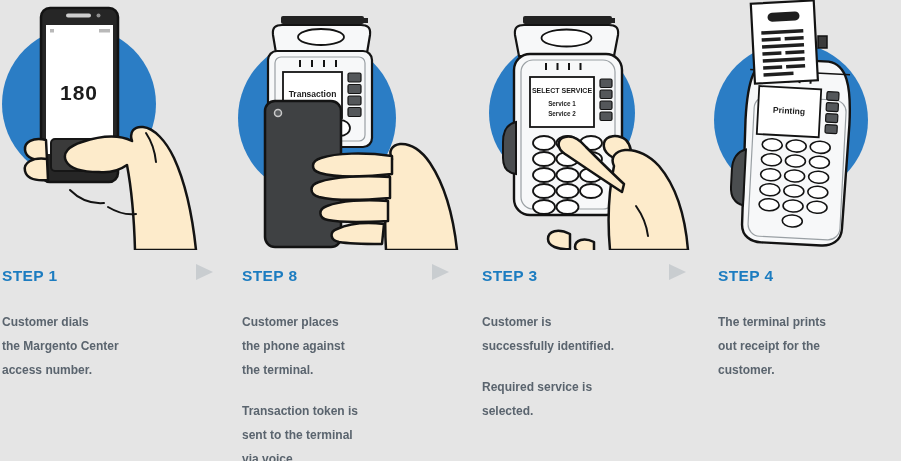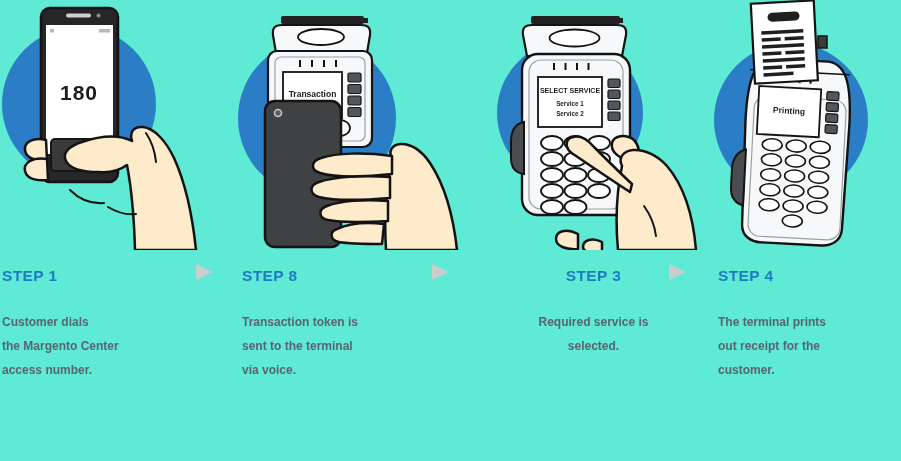--- a/index.html
+++ b/index.html
@@ -1,25 +1,25 @@
 <!DOCTYPE html>
 <html style="--circle-blue: #2b7dc5; --step-blue: #1c7cc0; --text-gray: #5a646e; --arrow-gray: #c9cdd0; --skin: #fdebcb; --outline: #131313; --terminal-body: #f7f8f9; --button-gray: #54575a;"><head>
 <meta charset="utf-8">
 <style>
   html,body{margin:0;padding:0;background:#fff;}
-  .stage{position:relative;width:901px;height:461px;background:#5eead4;overflow:hidden;
+  .stage{position:relative;width:901px;height:461px;background:#e5e5e5;overflow:hidden;
          font-family:"Liberation Sans",sans-serif;}
   .col{position:absolute;top:0;width:225px;}
-  .col1{left:0;} .col2{left:240px;} .col3{left:480px;text-align:center;} .col4{left:716px;}
+  .col1{left:0;} .col2{left:240px;} .col3{left:480px;} .col4{left:716px;}
   .col2 svg.illus{margin-left:-16px;} .col3 svg.illus{margin-left:-20px;} .col4 svg.illus{margin-left:-26px;}
   .step-title{margin:13px 0 8px 2px;font-size:15.5px;font-weight:bold;letter-spacing:.4px;
               color:var(--step-blue);}
   .para{margin:25px 0 0 2px;font-size:12px;line-height:24px;font-weight:bold;
         color:var(--text-gray);white-space:pre-line;}
-  .para + .para{margin-top:9px;}
+  .para + .para{margin-top:17px;}
   .arrow{position:absolute;top:264px;width:0;height:0;
          border-top:8px solid transparent;border-bottom:8px solid transparent;
          border-left:17px solid var(--arrow-gray);}
   .arrow.a1{left:196px;} .arrow.a2{left:432px;} .arrow.a3{left:669px;}
   svg .circle{fill:var(--circle-blue);}
   svg .skin{fill:var(--skin);stroke:var(--outline);stroke-linejoin:round;stroke-linecap:round;}
   svg .body{fill:var(--terminal-body);stroke:var(--outline);stroke-linejoin:round;}
   svg .white{fill:#ffffff;stroke:var(--outline);}
   svg .btn{fill:var(--button-gray);stroke:var(--outline);}
   svg .ink{fill:#1f1f1f;}
@@ -91,20 +91,23 @@
       <g>
         <path class="skin" stroke-width="2.5" d="M233,250 C229,213 220,184 206,163 C198,151 187,143 176,144
           C168,145 164,151 168,159 C162,185 160,216 162,250 Z"></path>
         <path class="skin" stroke-width="2.5" d="M168,156 C140,152 112,153 97,158 C87,161 86,170 96,173 C112,178 144,177 168,174 Z"></path>
         <path class="skin" stroke-width="2.5" d="M166,177 C138,175 110,177 95,182 C85,185 85,194 95,197 C111,201 142,200 166,198 Z"></path>
         <path class="skin" stroke-width="2.5" d="M164,201 C140,199 116,201 103,206 C94,209 94,218 104,220 C118,223 144,222 164,221 Z"></path>
         <path class="skin" stroke-width="2.5" d="M160,224 C142,222 124,224 113,229 C105,232 106,240 115,242 C126,244 146,244 158,244 Z"></path>
       </g>
     </svg>
     <h2 class="step-title">STEP 8</h2>
+    <p class="para">Customer places
+the phone against
+the terminal.</p>
     <p class="para">Transaction token is
 sent to the terminal
 via voice.</p>
   </section>
 
   <div class="arrow a2"></div>
 
   <section class="col col3">
     <svg class="illus" width="230" height="250" viewBox="0 0 230 250">
       <circle class="circle" cx="102" cy="113" r="73"></circle>
@@ -147,20 +150,22 @@
         <path class="skin" stroke-width="2.5" d="M228,250 C225,214 216,186 199,166 C190,156 177,149 165,150
           C155,151 150,158 154,166 C149,190 147,218 150,250 Z"></path>
         <path class="skin" stroke-width="2.5" d="M162,192 C142,179 120,164 105,154 C96,148 97,139 105,137
           C113,135 120,140 126,147 C139,160 152,173 164,184 Z"></path>
         <path class="skin" stroke-width="2.5" d="M110,234 C98,228 88,231 88,239 C88,246 98,250 110,249 Z"></path>
         <path class="skin" stroke-width="2.5" d="M134,242 C124,237 115,240 115,247 C115,252 124,254 134,252 Z"></path>
         <path class="crease" d="M176,206 Q186,220 188,236"></path>
       </g>
     </svg>
     <h2 class="step-title">STEP 3</h2>
+    <p class="para">Customer is
+successfully identified.</p>
     <p class="para">Required service is
 selected.</p>
   </section>
 
   <div class="arrow a3"></div>
 
   <section class="col col4">
     <svg class="illus" width="215" height="250" viewBox="0 0 215 250">
       <circle class="circle" cx="101" cy="120" r="77"></circle>
       <g transform="rotate(3 105 150)">

